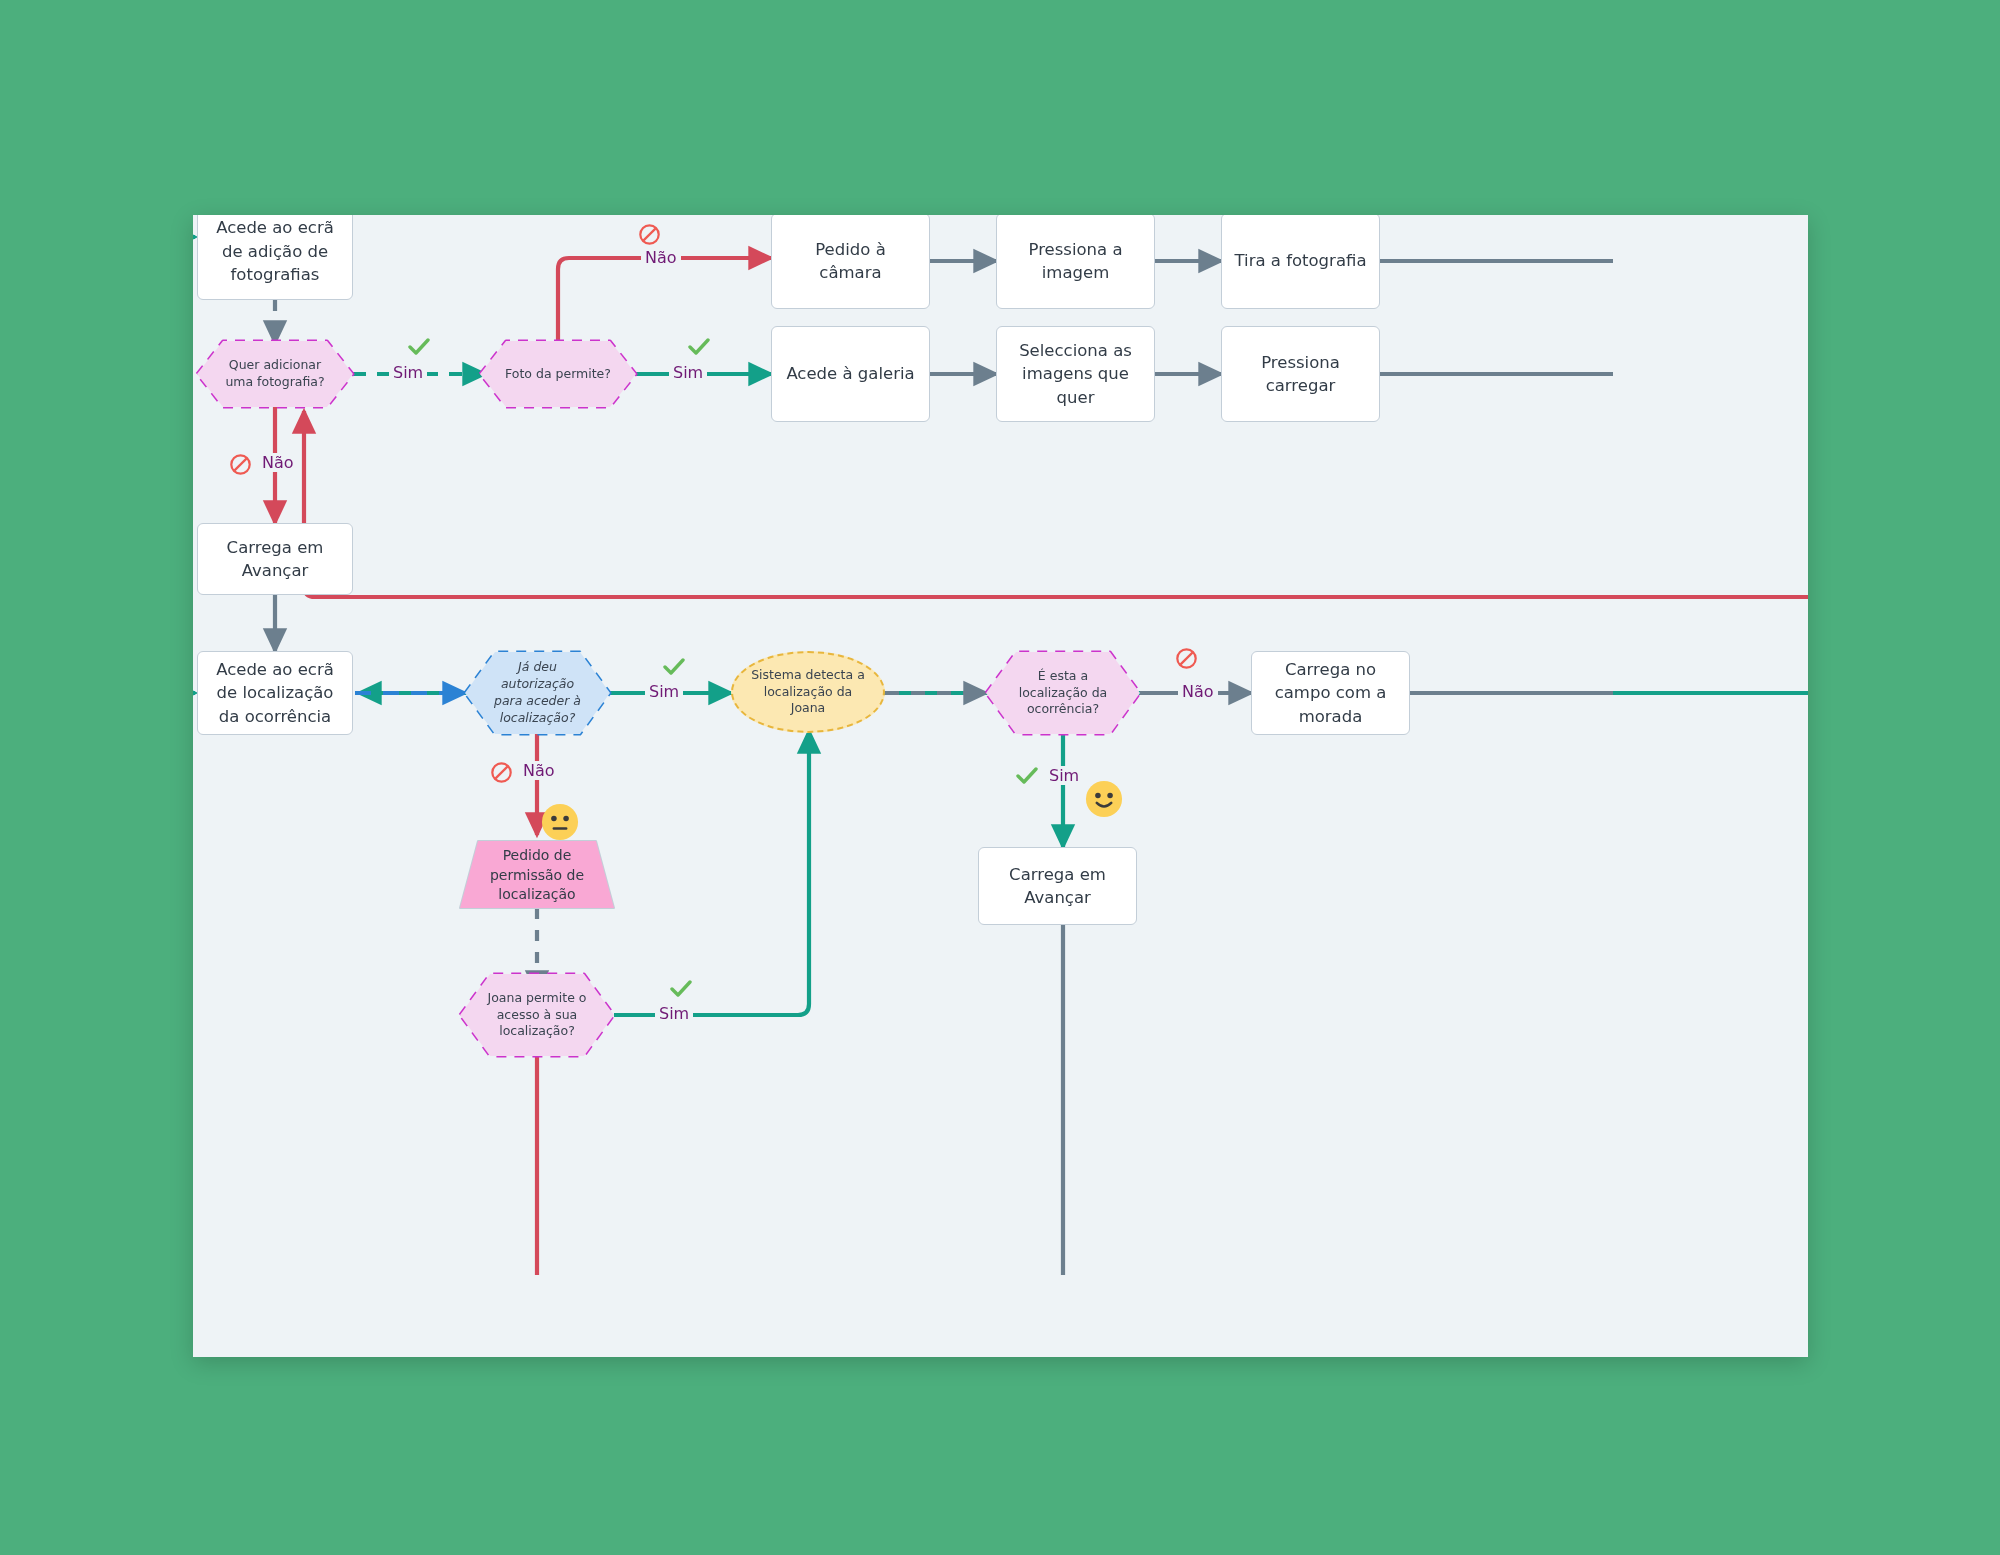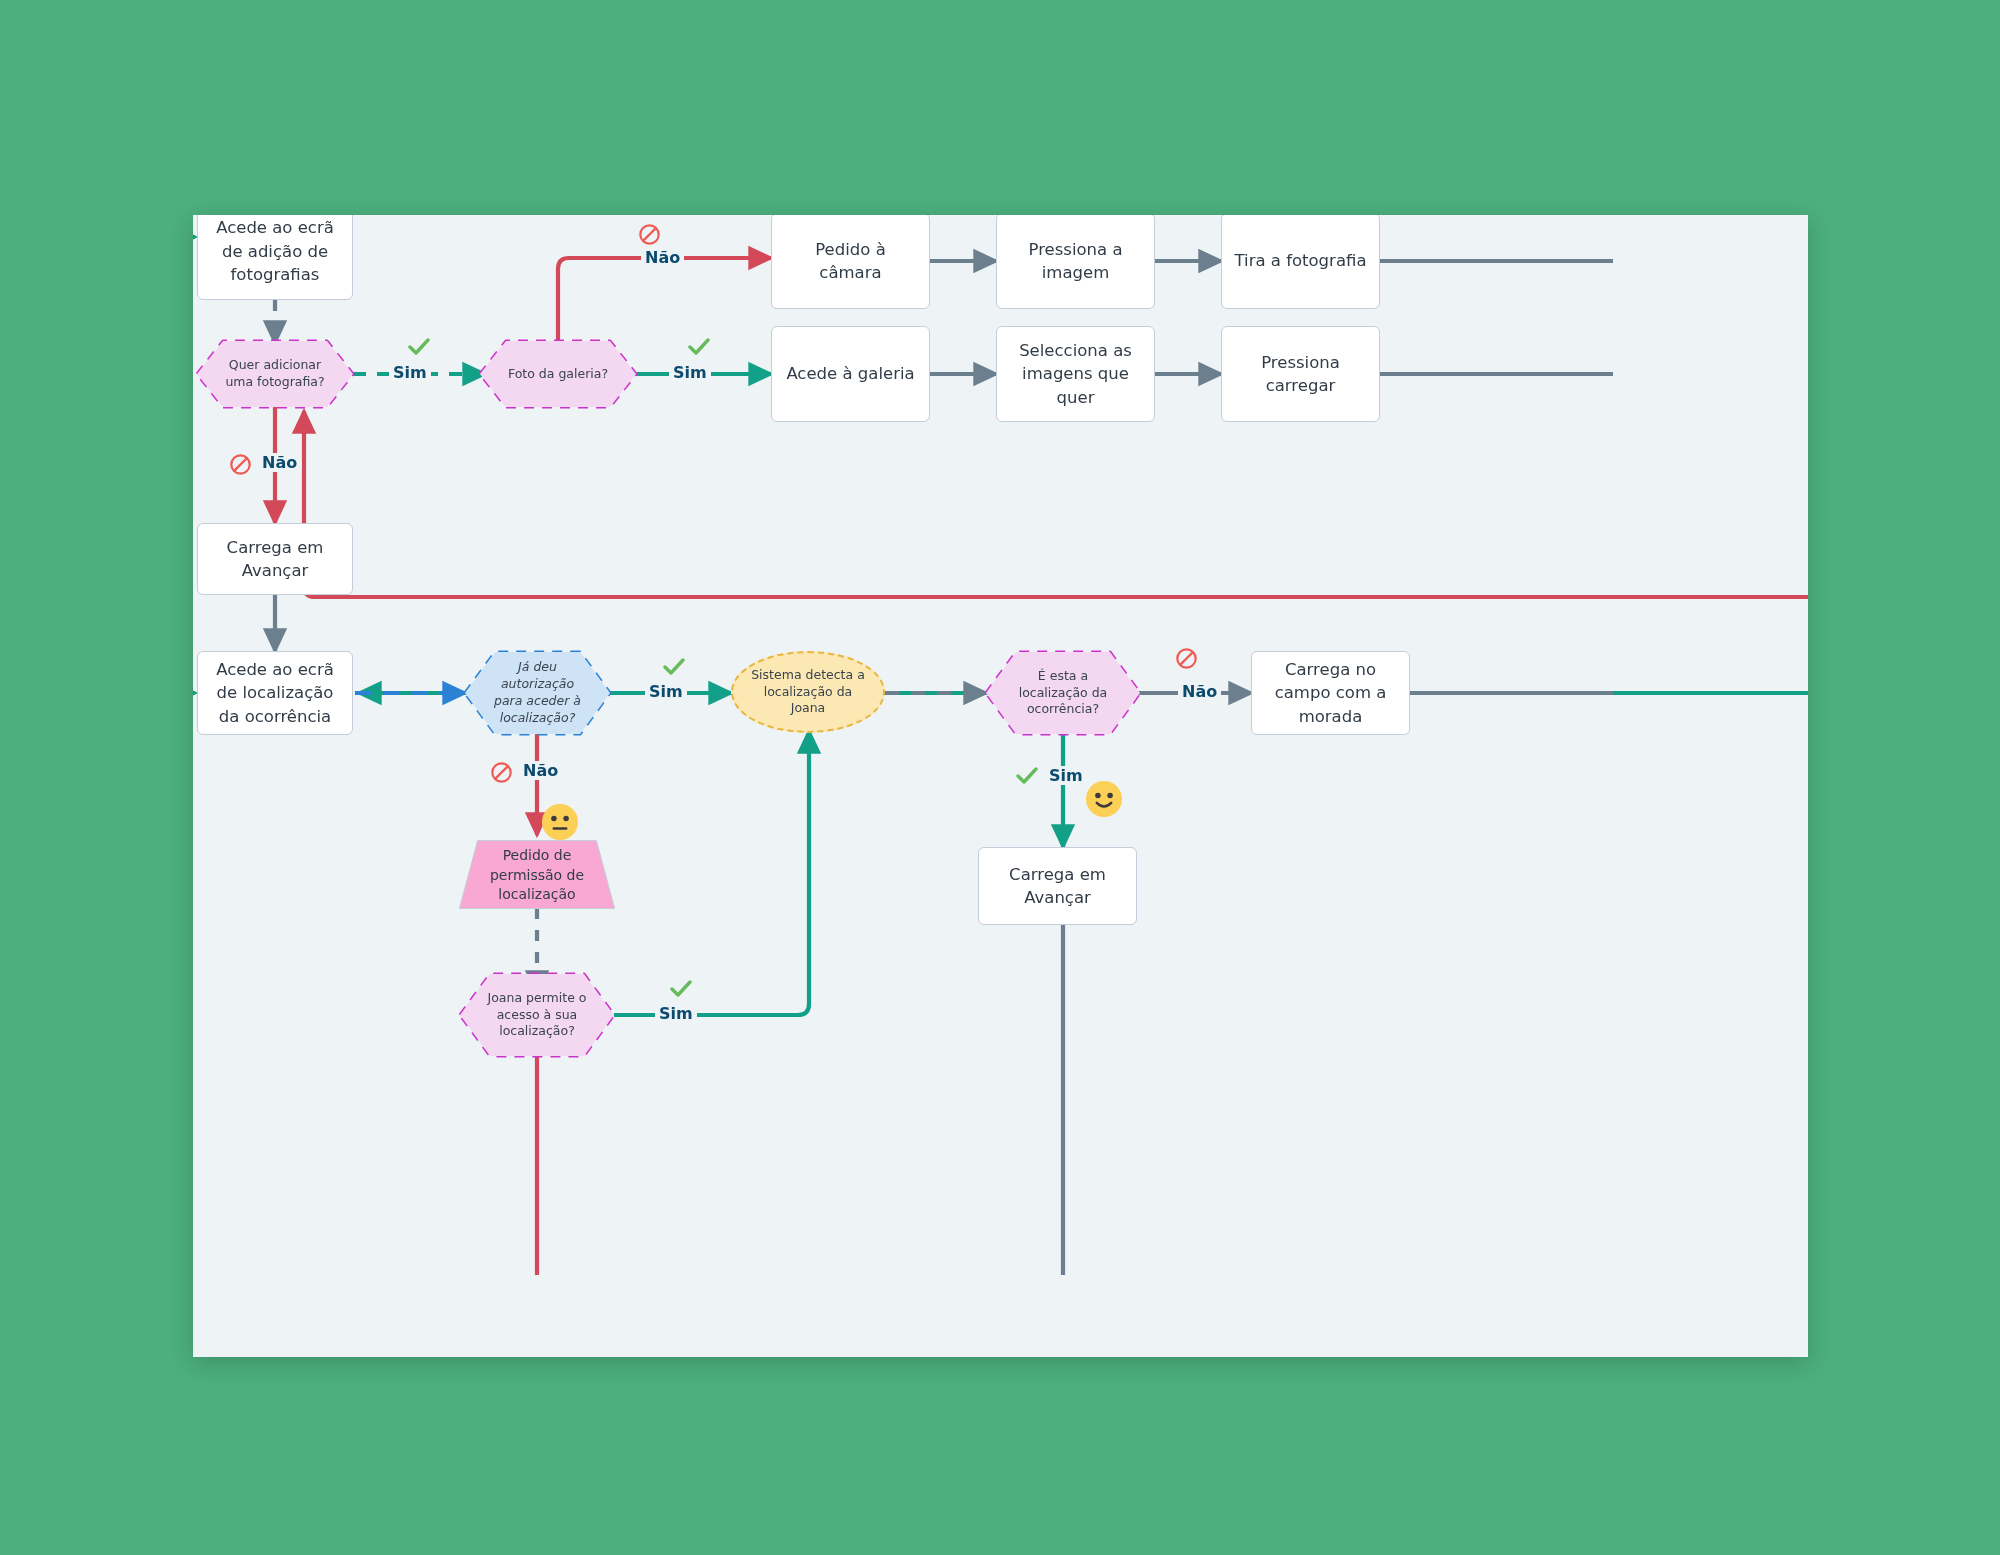--- a/index.html
+++ b/index.html
@@ -55,26 +55,25 @@
   .trap{
     background:#f9a8d4;
     font-size:14px;
     line-height:1.42;
     color:#323c47;
     padding:8px 10px 6px;
   }
   .lbl{
     position:absolute;
     font-size:16px;
-    color:#0c4a6e;
+    color:#701a75;
     z-index:4;
     white-space:nowrap;
     background:#eef3f6;
     padding:0 4px;
-    font-weight:bold;
   }
   .ico{
     position:absolute;
     z-index:5;
     line-height:0;
   }
   .emoji{
     position:absolute;
     z-index:6;
     width:38px;height:38px;
@@ -170,21 +169,21 @@
     </g>
 
     <path d="M285,626 L403,626 L421,693 L267,693 z" fill="#ffffff" stroke="#c3ced8" stroke-width="2" stroke-linejoin="round"></path>
   </svg>
 
   <div class="node dec dec-pink" style="left:4px;top:126px;width:156px;height:66px;clip-path:polygon(0% 50%,16.7% 0%,83.3% 0%,100% 50%,83.3% 100%,16.7% 100%);">
     <span>Quer adicionar uma fotografia?</span>
   </div>
 
   <div class="node dec dec-pink" style="left:287px;top:126px;width:156px;height:66px;clip-path:polygon(0% 50%,16.7% 0%,83.3% 0%,100% 50%,83.3% 100%,16.7% 100%);">
-    <span>Foto da galeria?</span>
+    <span>Foto da permite?</span>
   </div>
 
   <div class="node dec dec-blue" style="left:272px;top:437px;width:145px;height:82px;clip-path:polygon(0% 50%,20.7% 0%,79.3% 0%,100% 50%,79.3% 100%,20.7% 100%);">
     <span>Já deu autorização para aceder à localização?</span>
   </div>
 
   <div class="node dec dec-pink" style="left:793px;top:437px;width:154px;height:82px;clip-path:polygon(0% 50%,19.5% 0%,80.5% 0%,100% 50%,80.5% 100%,19.5% 100%);">
     <span>É esta a localização da ocorrência?</span>
   </div>
 

